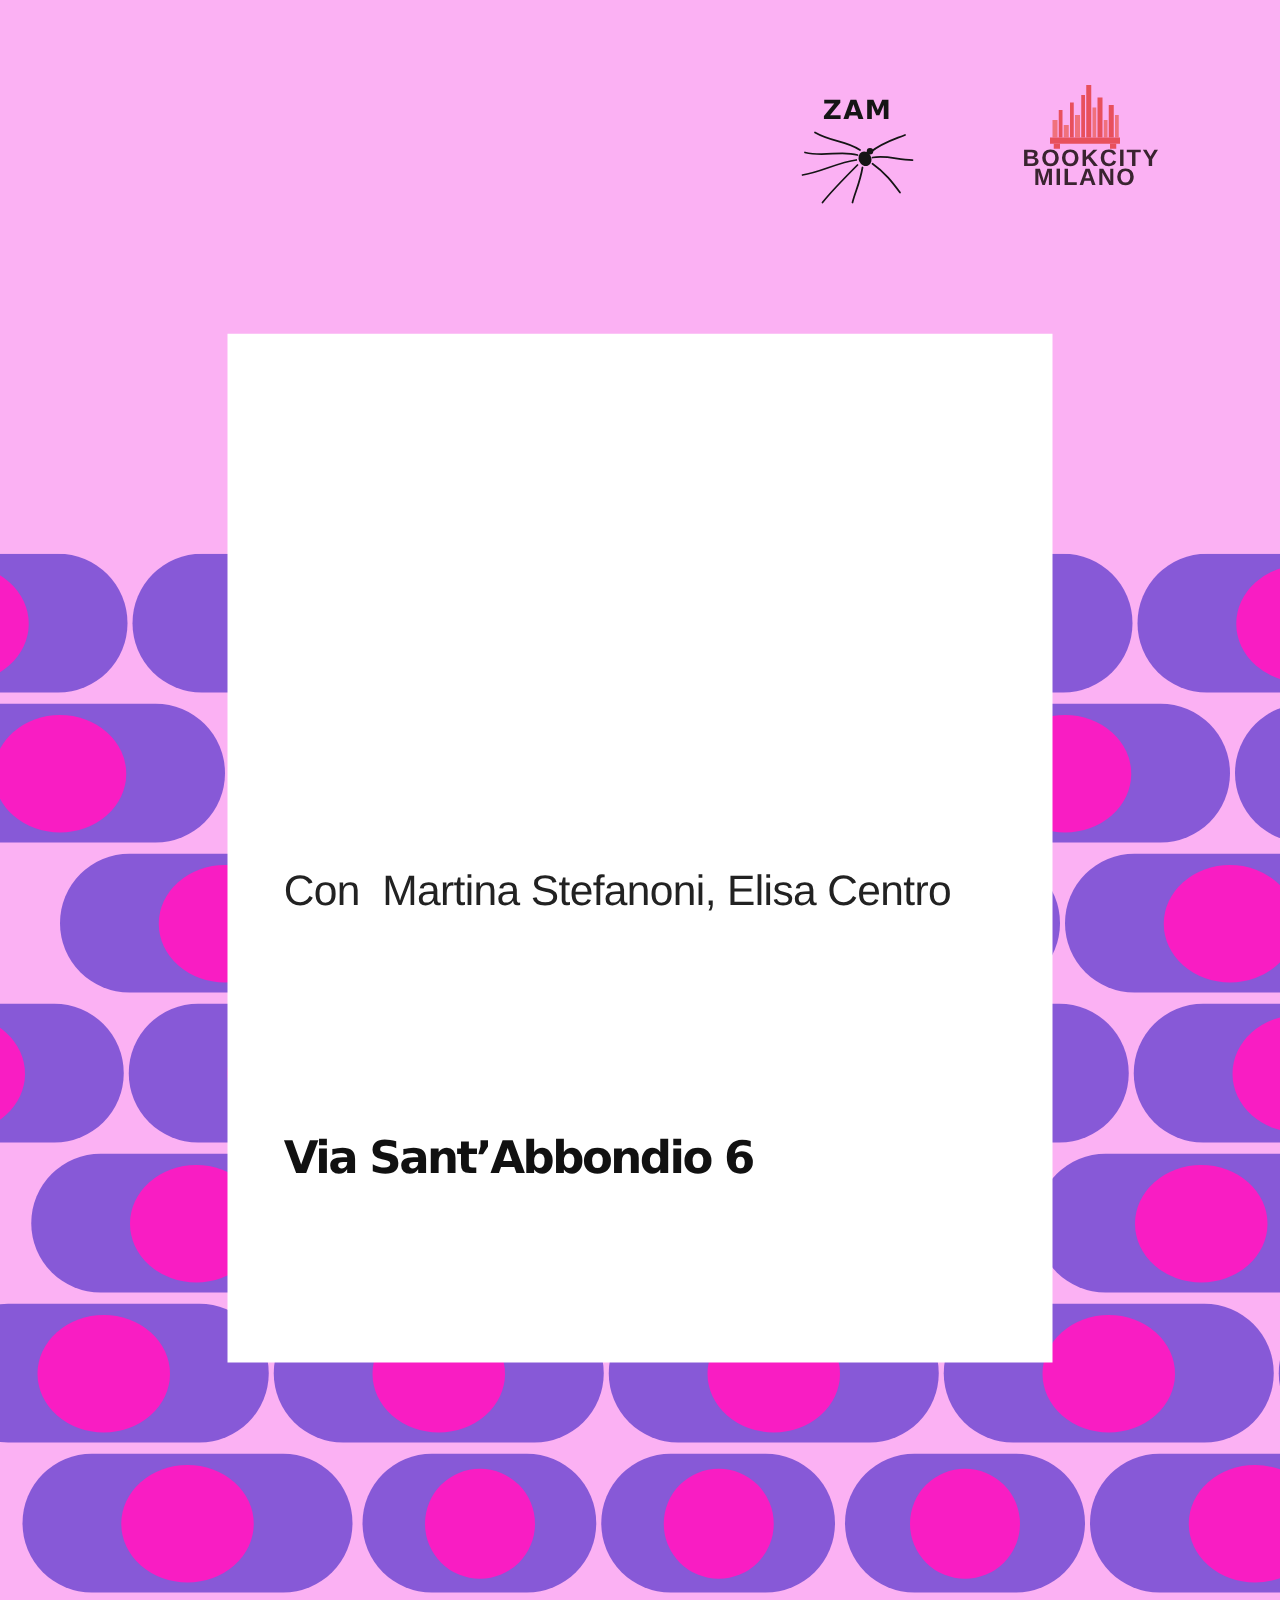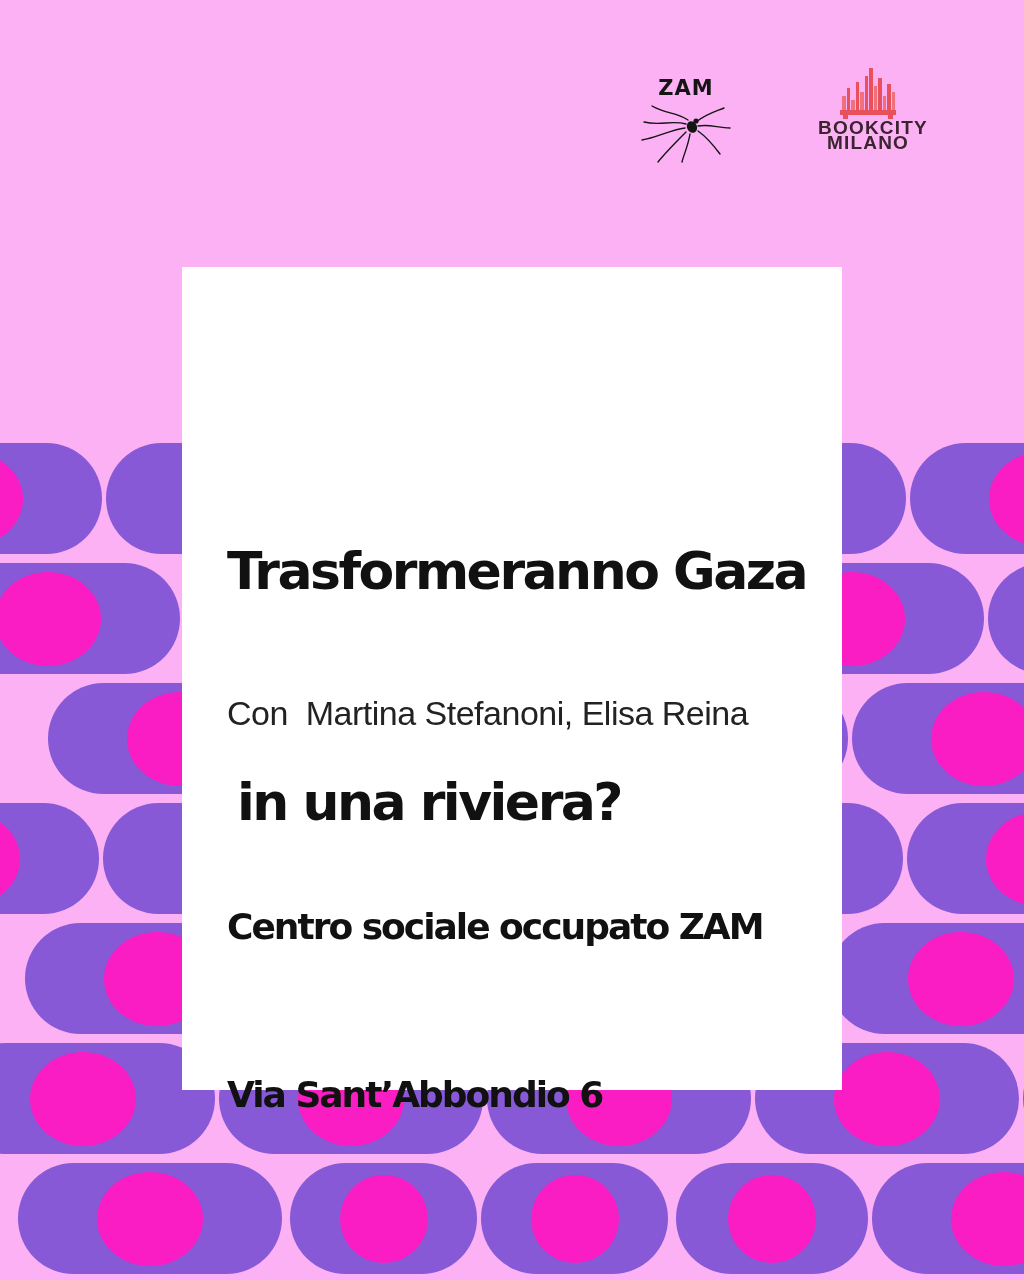--- a/index.html
+++ b/index.html
@@ -190,26 +190,21 @@
           <rect x="6" y="51" width="5" height="4" fill="#E8505C"></rect>
           <rect x="51" y="51" width="5" height="4" fill="#E8505C"></rect>
         </g>
       </svg>
       <div class="bc-word">BOOKCITY</div>
       <div class="bc-word">MILANO</div>
     </div>
   </div>
 
   <div class="card">
-    <div class="title">
-      <div class="l1">Trasformeranno Gaza</div>
-      <div class="l2">in una riviera?</div>
-    </div>
     <div class="speakers">
-      <div>Con  Martina Stefanoni, Elisa Reina</div>
+      <div>Con  Martina Stefanoni, Elisa Centro</div>
     </div>
     <div class="info">
-      <div>Centro sociale occupato ZAM</div>
       <div>Via Sant’Abbondio 6</div>
     </div>
   </div>
 
 </div>
 
 </body></html>

